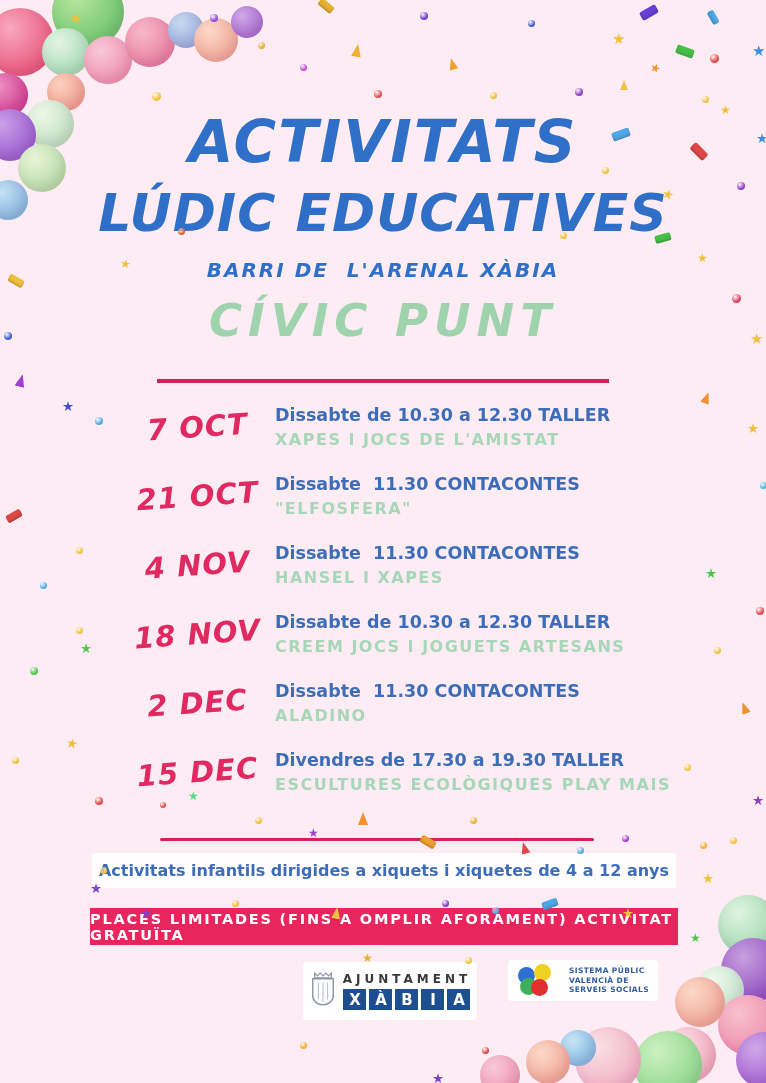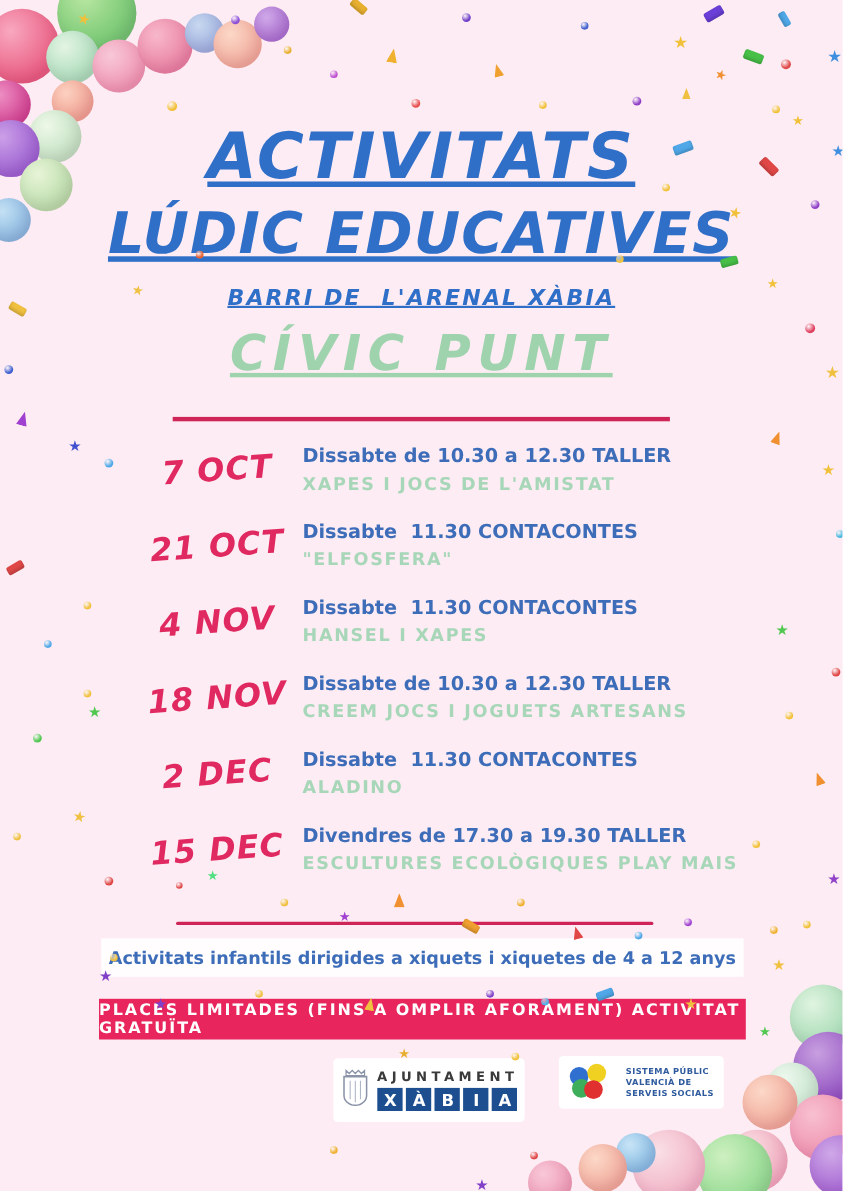--- a/index.html
+++ b/index.html
@@ -13,21 +13,21 @@
   
   .balloon-layer,.confetti-layer{position:absolute;inset:0;pointer-events:none;}
   .balloon-layer{z-index:1;}
   .content{position:absolute;inset:0;z-index:3;}
   .confetti-layer{z-index:4;}
   .balloon{position:absolute;border-radius:50%;box-shadow:inset -4px -6px 10px rgba(120,40,90,.10);}
   .cf{position:absolute;line-height:1;}
   .cf-star{font-size:12px;}
   
   .title-line1,.title-line2,.poster-subtitle,.venue,.address{
-    position:absolute;left:0;width:100%;text-align:center;margin:0;text-decoration:underline;
+    position:absolute;left:0;width:100%;text-align:center;margin:0;
   }
   .title-line1{top:112px;font-size:58px;font-weight:800;font-style:italic;
     color:#2f6fc8;letter-spacing:2px;line-height:1.05;}
   .title-line2{top:186px;font-size:52px;font-weight:800;font-style:italic;
     color:#2f6fc8;letter-spacing:1px;line-height:1.05;}
   .poster-subtitle{top:258px;font-size:20px;font-weight:800;font-style:italic;
     color:#2f6fc8;letter-spacing:2px;white-space:pre;}
   .venue{top:294px;font-size:45px;font-weight:800;font-style:italic;
     color:#9fd3ae;letter-spacing:6px;}
   .address{top:355px;font-size:17px;font-weight:600;color:#3f3f3f;}
@@ -61,21 +61,21 @@
     background:radial-gradient(circle at 62% 32%, #f8c050, #e07030 48%, #b03020 92%);}
   .civic-sub{display:flex;align-items:center;gap:5px;margin-top:2px;
     font-size:6.5px;font-weight:700;letter-spacing:1.6px;color:#5a5a5a;}
   .civic-divider{width:3px;height:9px;background:#c03028;display:inline-block;}
   .logo-xabia{left:303px;top:962px;width:174px;height:58px;gap:6px;border-radius:4px;}
   .xabia-col{display:flex;flex-direction:column;align-items:center;gap:3px;}
   .xabia-label{font-size:12px;font-weight:700;letter-spacing:4px;color:#3a3a3a;}
   .xabia-blocks{display:flex;gap:3px;}
   .xabia-blocks .xl{width:23px;height:21px;background:#1d4e8f;color:#ffffff;
     font-size:15px;font-weight:800;display:flex;align-items:center;justify-content:center;}
-  .logo-serveis{left:508px;top:960px;width:150px;height:48px;gap:16px;border-radius:4px;}
+  .logo-serveis{left:508px;top:960px;width:150px;height:41px;gap:16px;border-radius:4px;}
   .heart-icon{position:relative;width:36px;height:34px;flex:0 0 36px;}
   .heart-icon span{position:absolute;width:17px;height:17px;border-radius:50%;}
   .hc-blue{left:1px;top:3px;background:#2f6fd0;}
   .hc-yellow{left:17px;top:0;background:#f0d020;}
   .hc-green{left:3px;top:14px;background:#3fae5a;}
   .hc-red{left:14px;top:15px;background:#e03030;}
   .serveis-text{font-size:7.5px;font-weight:600;color:#2f5b9e;line-height:1.3;letter-spacing:0.4px;}
   .serveis-text .bold{font-weight:800;}
 </style>
 </head>

